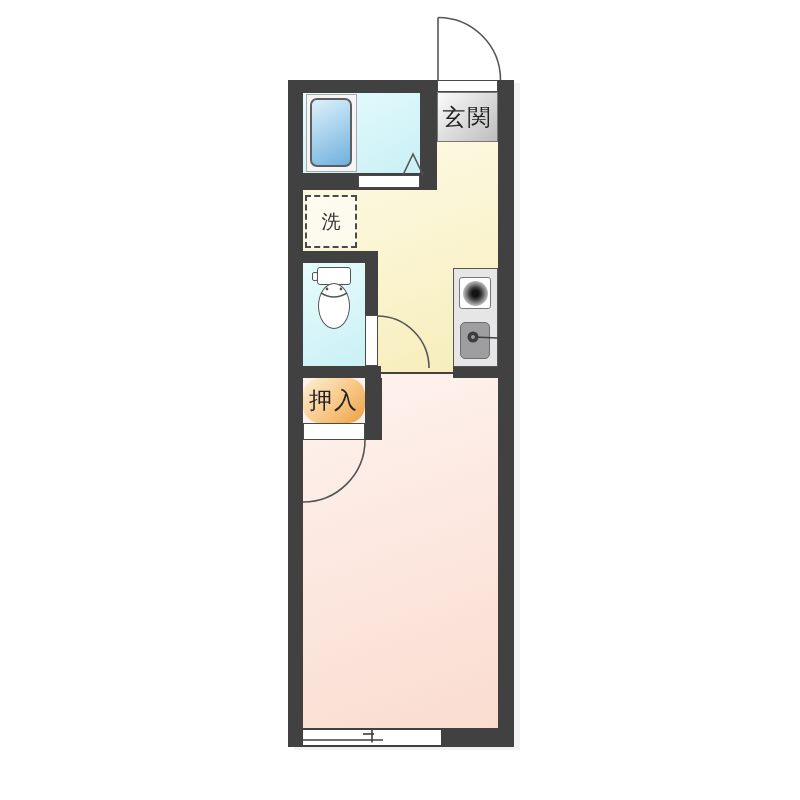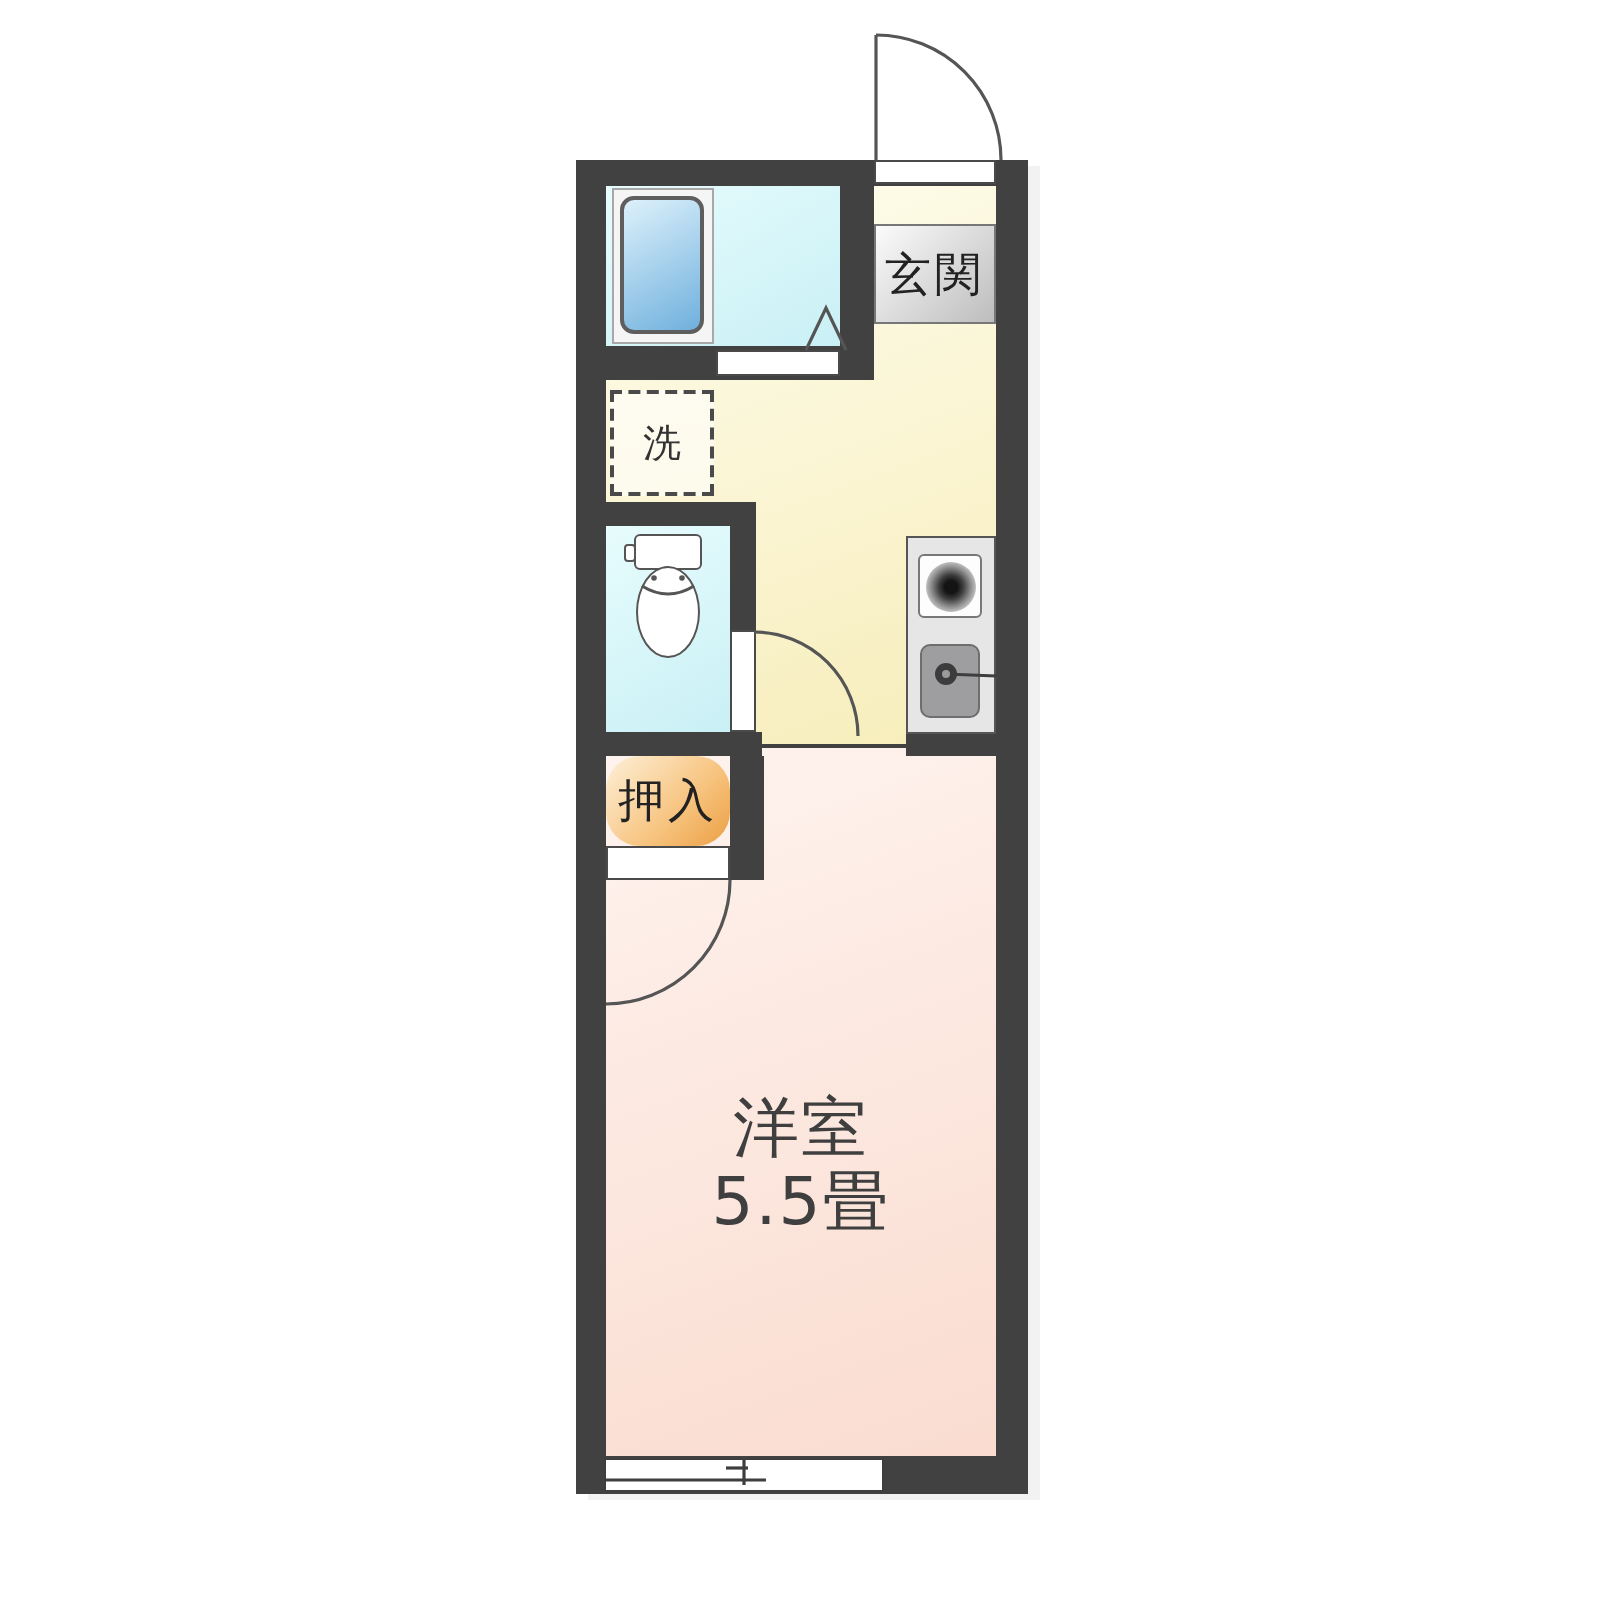--- a/index.html
+++ b/index.html
@@ -22,21 +22,21 @@
 
   .toilet-wall-top{left:288px;top:251px;width:90px;height:12px;}
   .toilet-floor{left:303px;top:263px;width:62px;height:103px;background:linear-gradient(150deg,var(--floor-bath-1),var(--floor-bath-2));}
   .toilet-wall-right{left:365px;top:263px;width:13px;height:52px;}
   .toilet-leaf{left:365px;top:315px;width:13px;height:51px;}
   .toilet-wall-bottom{left:288px;top:366px;width:93px;height:12px;}
   .kitchen-stub{left:453px;top:365px;width:45px;height:13px;}
   .divider{left:378px;top:372px;width:77px;height:2px;background:var(--wall);}
 
   .entr-opening{left:437px;top:80px;width:61px;height:12px;}
-  .entr-label{left:437px;top:92px;width:61px;height:50px;background:linear-gradient(135deg,var(--entrance-label-1) 0%,var(--entrance-label-2) 100%);border:1px solid #777;display:flex;align-items:center;justify-content:center;font-size:23px;letter-spacing:2px;color:#222;margin-top:20px;}
+  .entr-label{left:437px;top:92px;width:61px;height:50px;background:linear-gradient(135deg,var(--entrance-label-1) 0%,var(--entrance-label-2) 100%);border:1px solid #777;display:flex;align-items:center;justify-content:center;font-size:23px;letter-spacing:2px;color:#222;}
 
   .laundry{left:305px;top:195px;width:52px;height:53px;border:2px dashed #4a4a4a;background:rgba(255,255,255,0.55);display:flex;align-items:center;justify-content:center;font-size:19px;color:#333;}
 
   .toilet-tank{left:317px;top:267px;width:34px;height:18px;background:#fff;border:1.5px solid #555;border-radius:3px;}
   .toilet-btn{left:312px;top:272px;width:6px;height:9px;background:#fff;border:1.5px solid #555;border-radius:2px;}
   .toilet-bowl{left:318px;top:283px;width:32px;height:46px;background:#fff;border:1.5px solid #555;border-radius:50%;}
 
   .kitchen-unit{left:453px;top:268px;width:45px;height:99px;background:var(--unit-bg);border:1.5px solid #555;}
   .burner{left:459px;top:277px;width:32px;height:32px;background:#fdfdfd;border:1px solid #787878;border-radius:3px;display:flex;align-items:center;justify-content:center;}
   .burner-circle{width:25px;height:25px;border-radius:50%;background:radial-gradient(circle,#141414 0 18%,#3f3f3f 35%,#8a8a8a 55%,#c4c4c4 72%,#ececec 90%);}
@@ -99,24 +99,20 @@
   <div class="abs sink"></div>
 
   <div class="abs closet">
     <span>押入</span>
   </div>
   <div class="abs wall-seg closet-wall-right"></div>
   <div class="abs opening closet-slide"></div>
 
   <div class="abs window"></div>
 
-  <div class="abs room-label">
-    <span>洋室</span>
-    <span>5.5畳</span>
-  </div>
 
   <svg class="overlay" viewBox="0 0 800 800">
 
     <path class="arc" d="M 438 17.5 L 438 80"></path>
     <path class="arc" d="M 438 17.5 A 62.5 62.5 0 0 1 500.5 80"></path>
 
     <path class="arc" d="M 377 316 A 52 52 0 0 1 429 368"></path>
 
     <path class="arc" d="M 365 440 A 62 62 0 0 1 303 502"></path>
 

